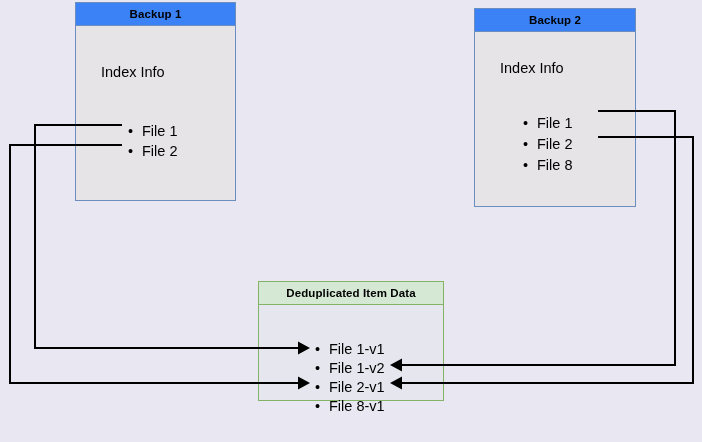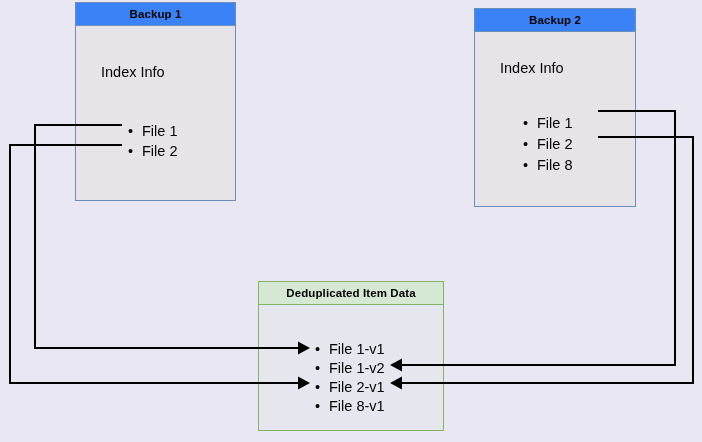--- a/index.html
+++ b/index.html
@@ -123,21 +123,21 @@
       <span>Backup 2</span>
     </div>
     <div class="body-label" style="left:25px; top:51px;">Index Info</div>
     <ul class="bullet-list" style="left:48px; top:104px; line-height:21px;">
       <li>File 1</li>
       <li>File 2</li>
       <li>File 8</li>
     </ul>
   </div>
 
-  <div class="box box-green" style="left:258px; top:281px; width:186px; height:150px;">
+  <div class="box box-green" style="left:258px; top:281px; width:186px; height:120px;">
     <div class="box-header hdr-green">
       <span>Deduplicated Item Data</span>
     </div>
     <ul class="bullet-list" style="left:56px; top:58px; line-height:19px;">
       <li>File 1-v1</li>
       <li>File 1-v2</li>
       <li>File 2-v1</li>
       <li>File 8-v1</li>
     </ul>
   </div>

